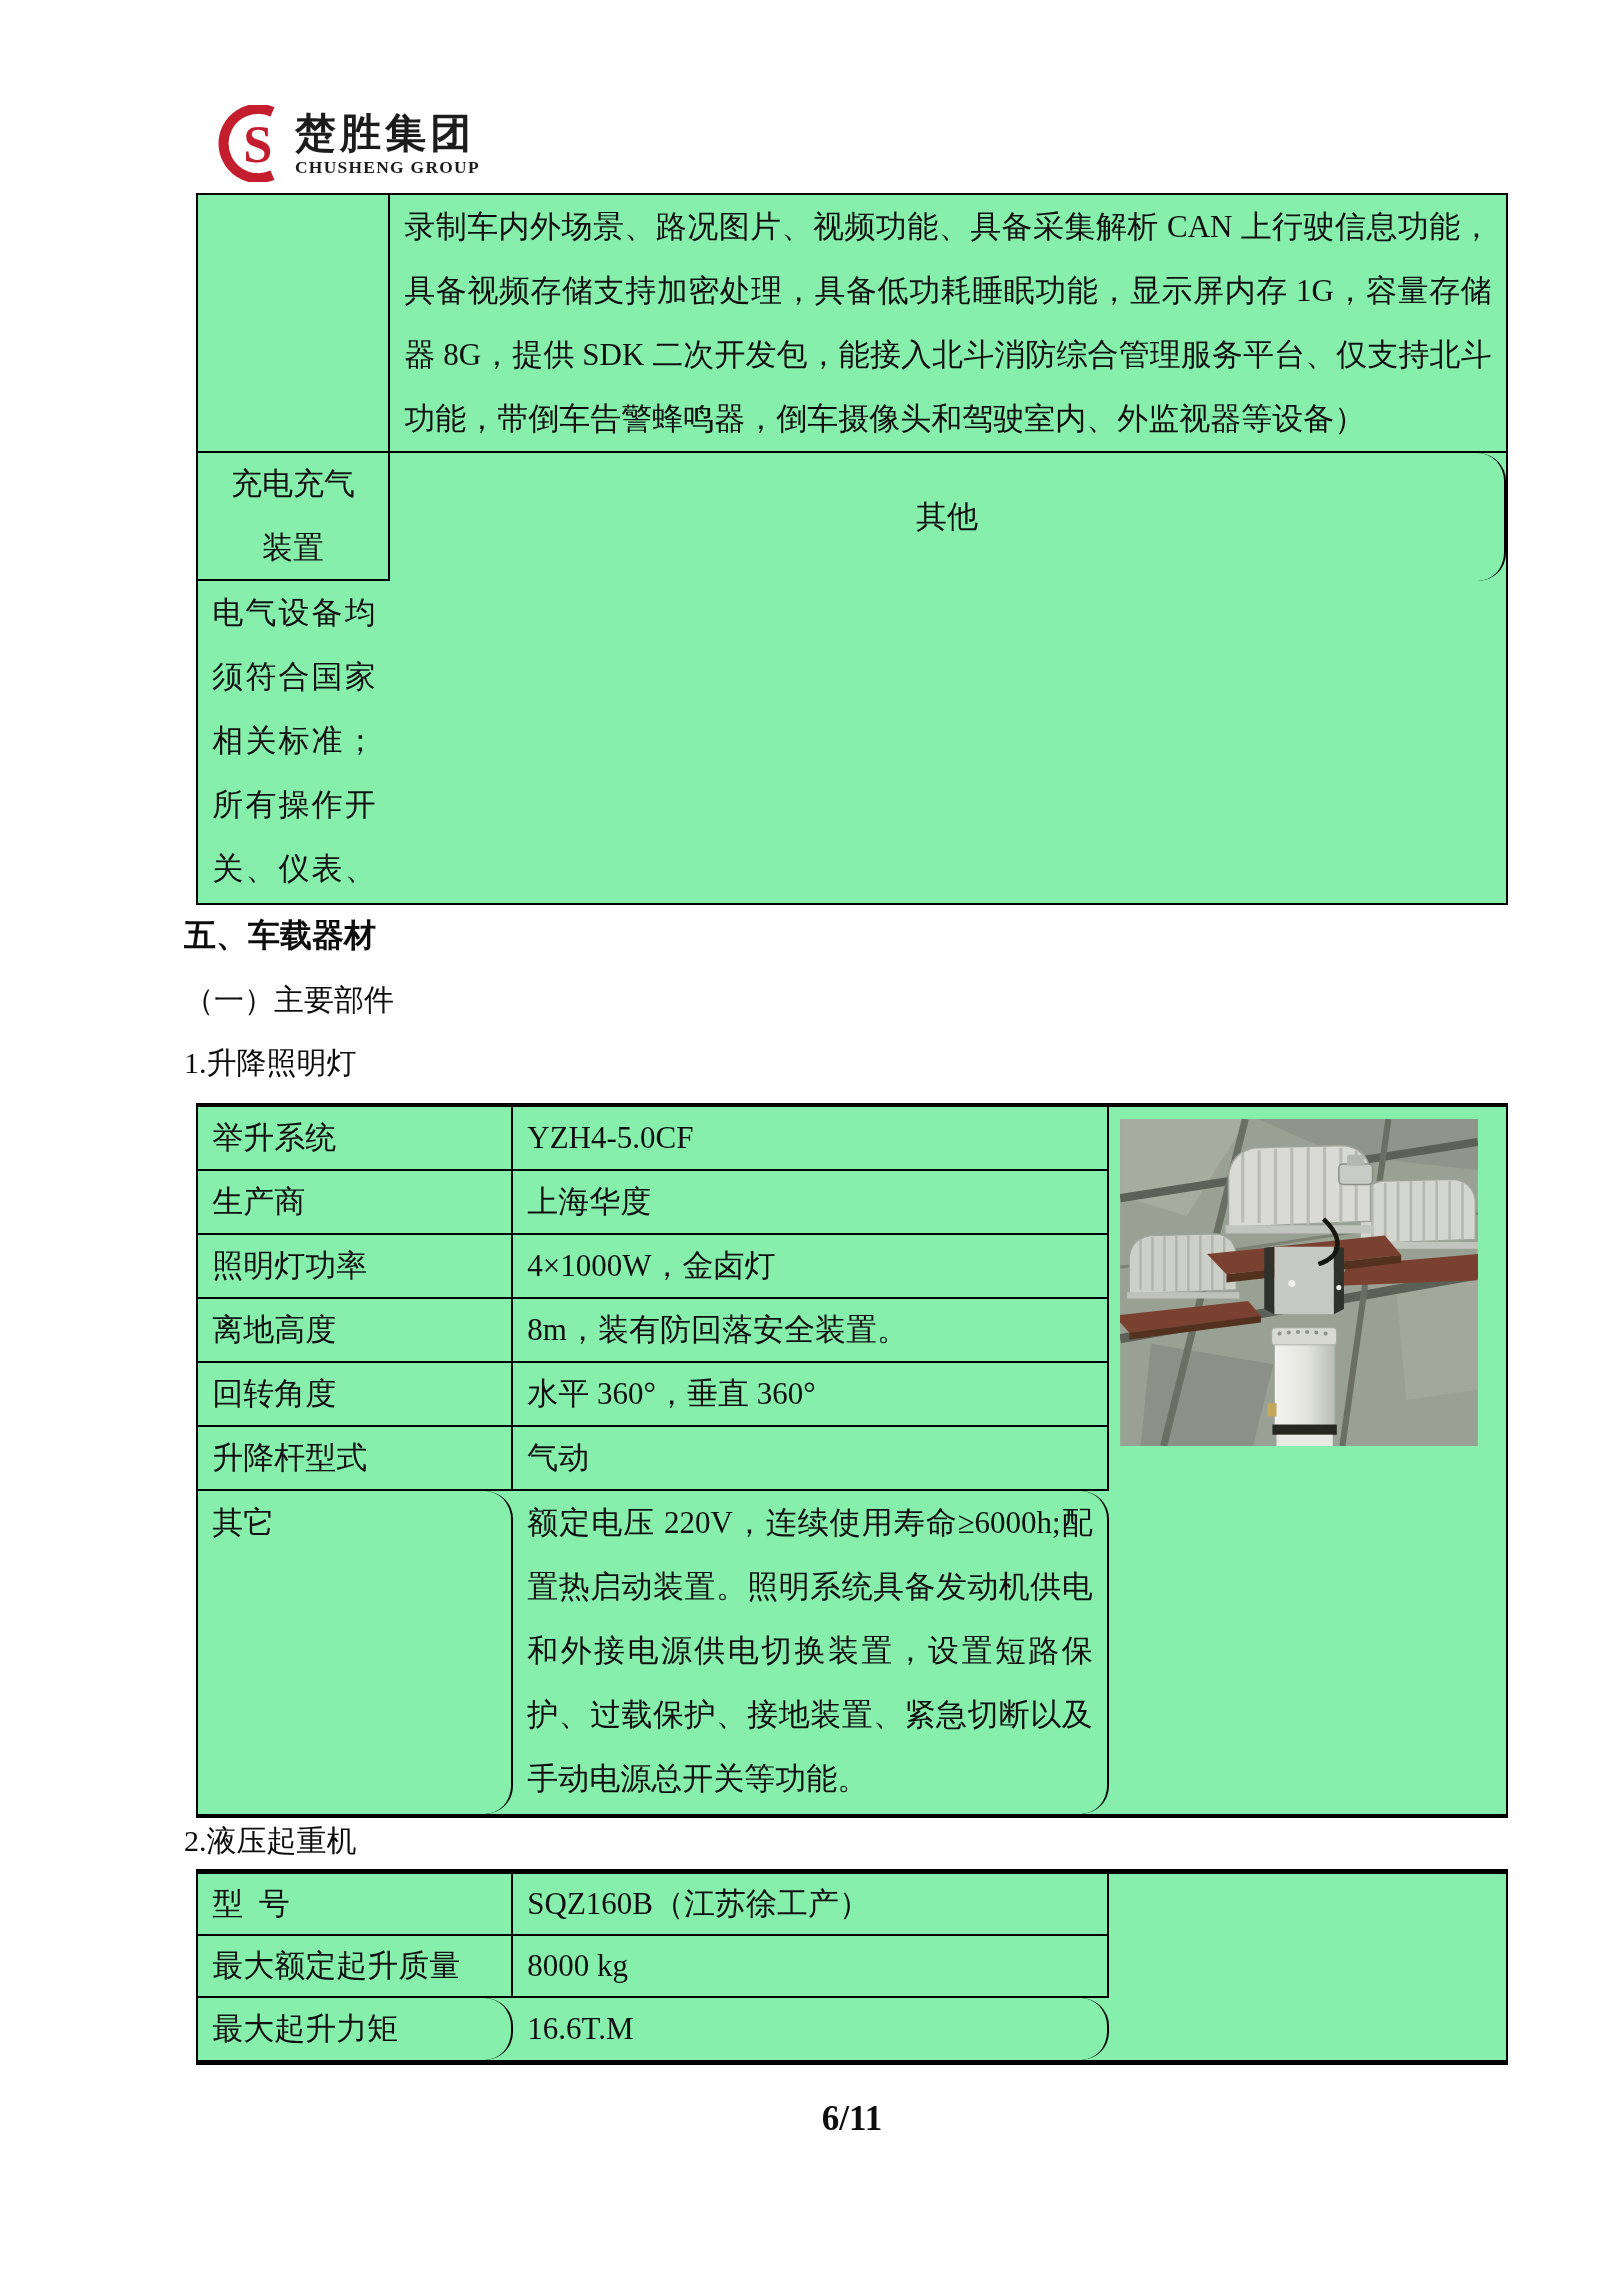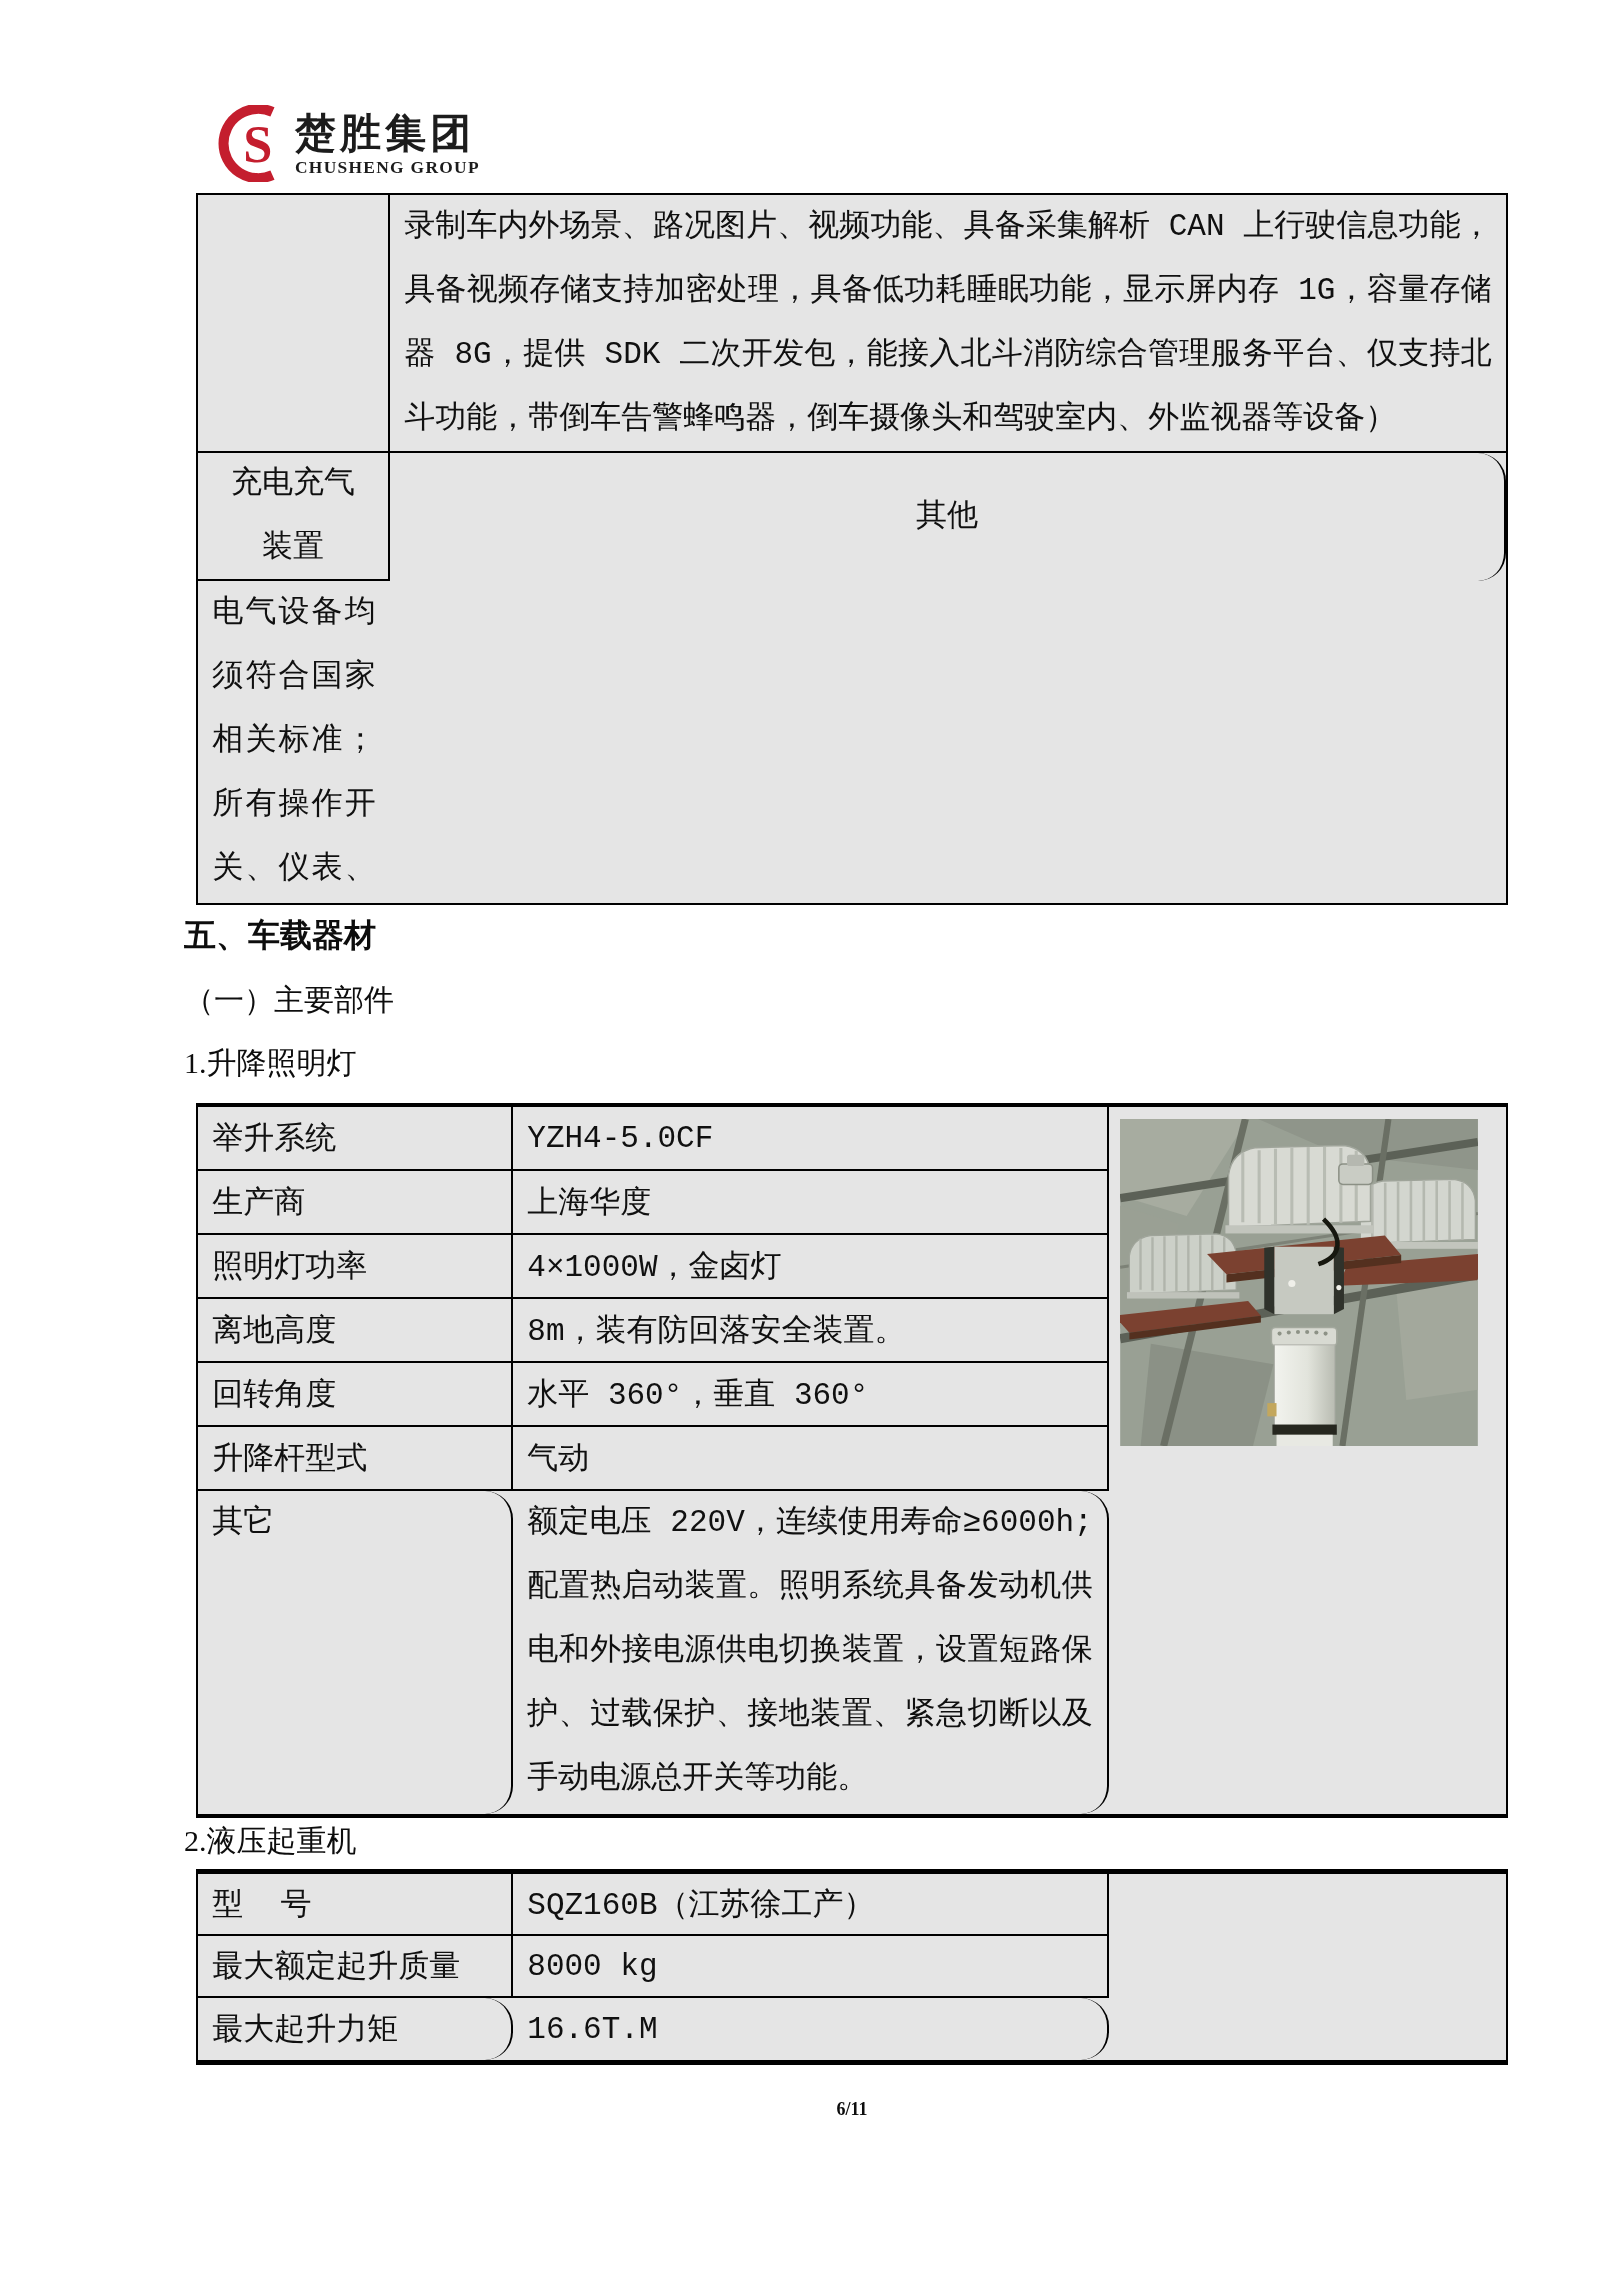--- a/index.html
+++ b/index.html
@@ -7,38 +7,38 @@
     position:relative;width:1623px;height:2295px;background:#ffffff;
     font-family:"Liberation Serif","DejaVu Serif",serif;color:#111;overflow:hidden;
   }
   
   #logo{position:absolute;left:217px;top:105px;display:flex;align-items:flex-start;}
   #logo .mark{width:77px;height:77px;flex:0 0 auto;}
   #logo .words{margin-left:1px;padding-top:5.1px;}
   .brand-cn{font-size:41px;font-weight:bold;letter-spacing:4.1px;color:#1c1c1c;line-height:47px;}
   .brand-en{font-size:17.4px;font-weight:bold;letter-spacing:1.3px;color:#1c1c1c;line-height:20.4px;}
   
-  .tbl{position:absolute;display:grid;box-sizing:border-box;border:2.6px solid #000;background:#e5e5e5;font-family:Liberation Mono, monospace;}
+  .tbl{position:absolute;display:grid;box-sizing:border-box;border:2.6px solid #000;background:#86efac;}
   .c{
     box-sizing:border-box;border-right:2.6px solid #000;border-bottom:2.6px solid #000;
     display:flex;padding:0 14.3px;font-size:31px;overflow:hidden;color:#101010;
   }
   .c.lastcol{border-right:none;}
   .c.lastrow{border-bottom:none;border-radius:28px;}
   .lbl-center{align-items:center;justify-content:center;text-align:center;white-space:pre-line;line-height:64px;}
   .lbl-row{align-items:center;white-space:pre;}
   .lbl-top{align-items:flex-start;line-height:64px;}
   .val{align-items:center;}
   .flow{display:block;line-height:64px;text-align:justify;}
   .photo-cell{padding:12.3px 11.2px;align-items:flex-start;justify-content:flex-start;}
   .photo-cell svg{display:block;}
   
   .h{position:absolute;left:184px;font-size:30px;color:#0d0d0d;white-space:pre;}
   .h.bold{font-weight:bold;font-size:32px;}
-  #footer{position:absolute;left:196px;width:1312px;text-align:center;font-size:18px;font-weight:bold;color:#0d0d0d;}
+  #footer{position:absolute;left:196px;width:1312px;text-align:center;font-size:35px;font-weight:bold;color:#0d0d0d;}
 </style>
 </head>
 <body>
 
 <div id="page">
 
   <div id="logo">
     <svg class="mark" viewBox="0 0 100 100">
       <path d="M72 9 A45 45 0 1 0 72 91" fill="none" stroke="#c41e2e" stroke-width="13"></path>
       <text x="53" y="74" font-size="68" font-weight="bold" fill="#c41e2e" text-anchor="middle" font-family="'Liberation Serif',serif">S</text>

